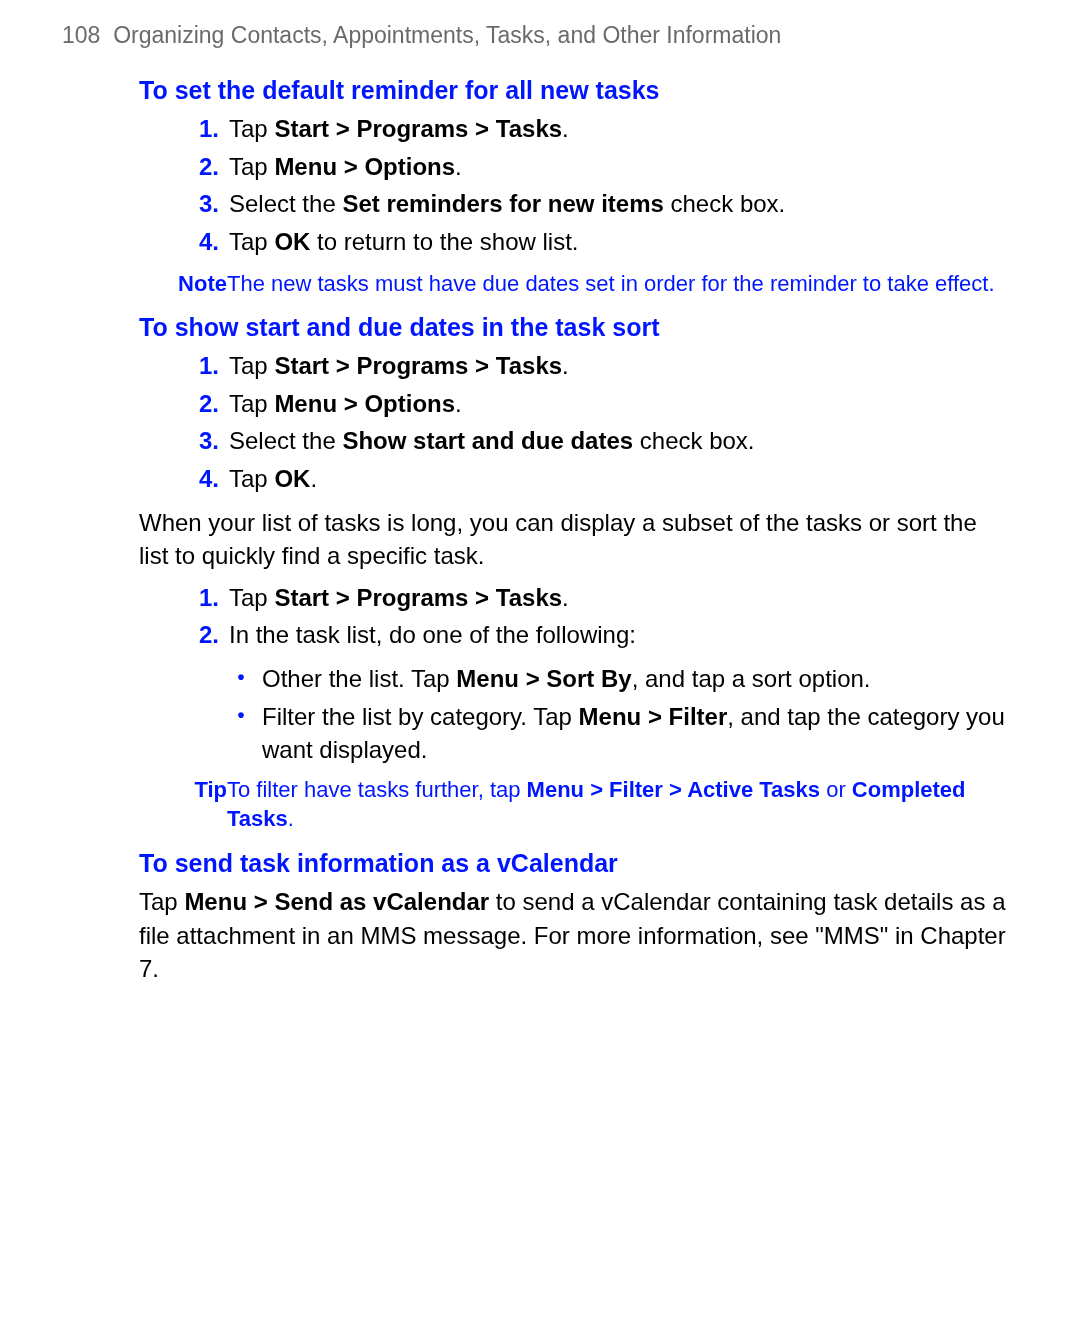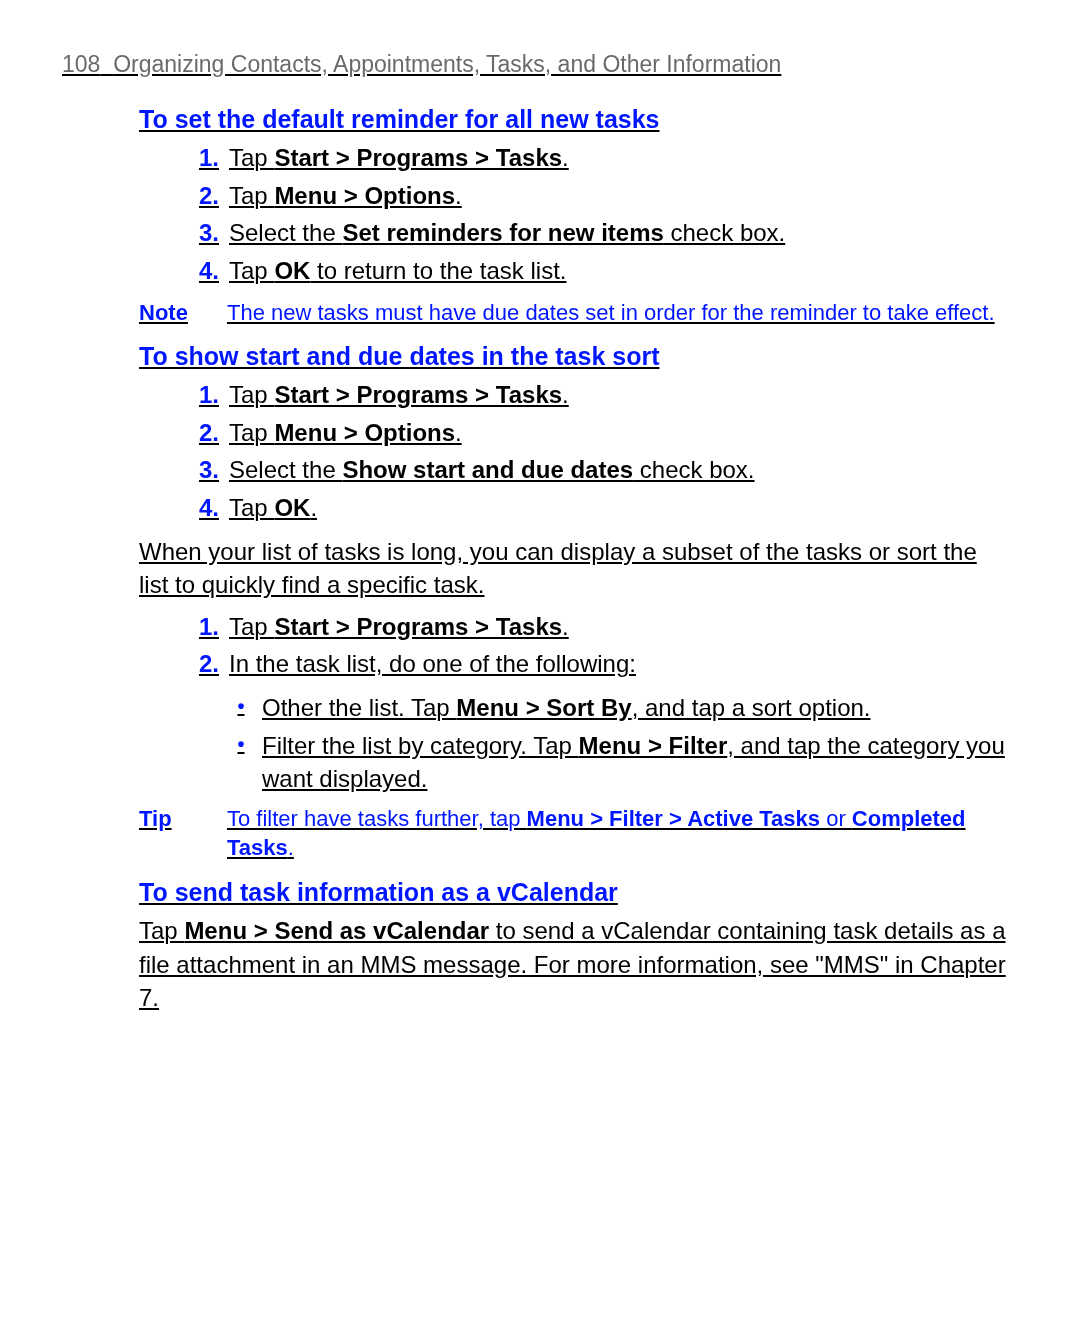--- a/index.html
+++ b/index.html
@@ -5,24 +5,23 @@
   html, body {
     margin: 0;
     padding: 0;
     width: 1080px;
     background: #fff;
     font-family: "Segoe UI", "Myriad Pro", "Helvetica Neue", Arial, sans-serif;
     color: #000;
     -webkit-font-smoothing: antialiased;
   }
   .page {
-    padding: 48px 58px 60px 62px;
+    padding: 19px 58px 60px 62px;
     font-size: 24px;
     line-height: 1.4;
-    text-decoration: underline;
   }
   .running-head {
     font-size: 23px;
     color: #6a6a6a;
     margin-bottom: 22px;
   }
   .blue-head {
     color: #0016ff;
     font-weight: 700;
     font-size: 25px;
@@ -55,20 +54,21 @@
   .note-row, .tip-row {
     display: flex;
     margin: 8px 0 12px 77px;
     font-size: 22px;
     color: #0016ff;
     line-height: 1.35;
   }
   .note-row .label, .tip-row .label {
     font-weight: 700;
     min-width: 88px;
+    text-align: right;
   }
   .note-row .text, .tip-row .text {
     flex: 1;
     padding-right: 10px;
   }
   .para {
     margin: 2px 0 8px 77px;
     padding-right: 10px;
   }
   ul.bullets {
@@ -121,21 +121,21 @@
     </li>
     <li>
       <span class="num">3.</span>
       <span class="body">
         <span>Select the </span><span class="b">Set reminders for new items</span><span> check box.</span>
       </span>
     </li>
     <li>
       <span class="num">4.</span>
       <span class="body">
-        <span>Tap </span><span class="b">OK</span><span> to return to the task list.</span>
+        <span>Tap </span><span class="b">OK</span><span> to return to the show list.</span>
       </span>
     </li>
   </ol>
   <div class="note-row">
     <div class="label">Note</div>
     <div class="text">The new tasks must have due dates set in order for the reminder to take effect.</div>
   </div>
 
   <div class="blue-head">To show start and due dates in the task sort</div>
   <ol class="steps">

